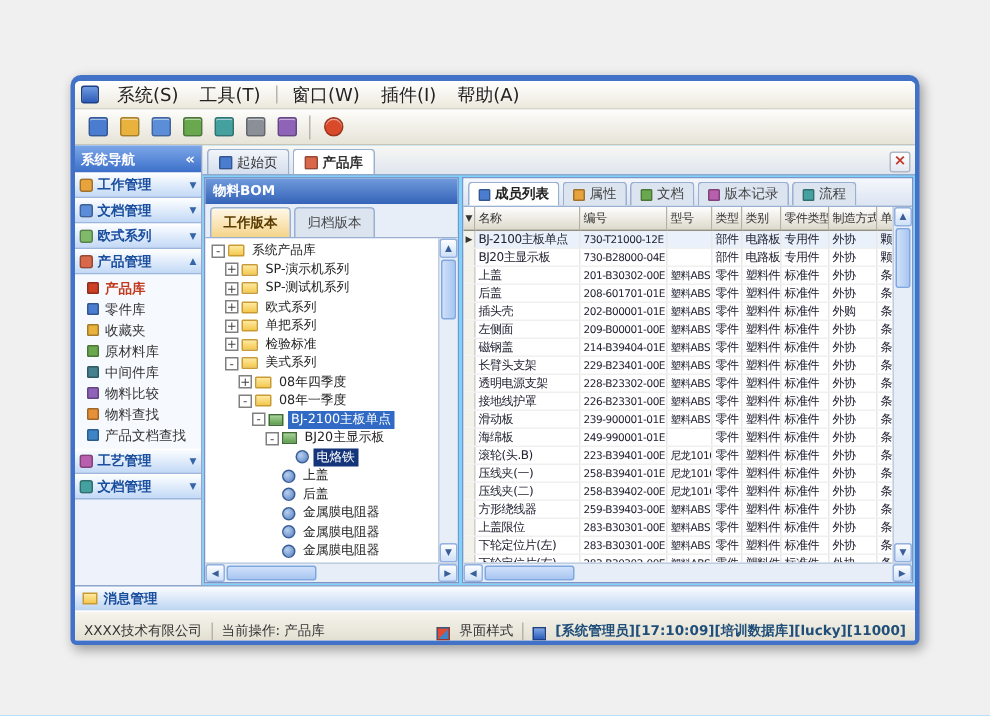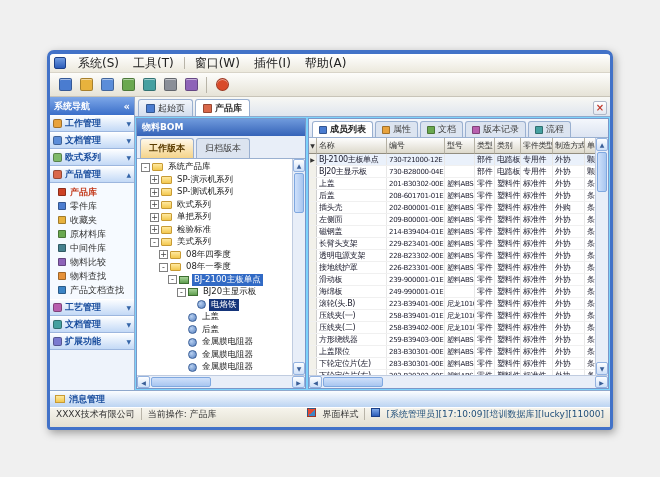--- a/index.html
+++ b/index.html
@@ -75,26 +75,26 @@
   .c0{width:70px;}.c1{width:58px;}.c2{width:30px;}.c3{width:20px;}.c4{width:26px;}.c5{width:32px;}.c6{width:32px;}.c7{width:16px;}
   .grow{display:flex;height:12px;border-bottom:1px solid #f0f0f0;}
   .grow .gcell{border-right:1px solid #e8e8e8;color:#223;}
   .grow .c1,.grow .c2{font-size:7px;}
   .grow.current{background:#eaf1fb;}
   .grow .gutter{color:#333;font-size:6px;border-right:1px solid #d0d0d0;background:#f2f1ea;}
   .sorticon{font-size:6px;color:#333;}
   
   .msgbar{flex:0 0 17px;background:linear-gradient(#fbfdff,#bcd4f2);border-top:1px solid #8fa8cc;display:flex;align-items:center;padding:0 5px;font-size:9px;font-weight:bold;color:#1a4e9e;gap:4px;}
   .msg-icon{width:10px;height:8px;background:linear-gradient(#ffe9a0,#f3c84e);border:1px solid #c89b34;}
-  .statusbar{flex:0 0 20px;background:linear-gradient(#f6f4ec,#e3e0d2);border-top:1px solid #fff;display:flex;align-items:flex-start;font-size:9px;color:#333;padding:0 6px;gap:6px;white-space:nowrap;}
+  .statusbar{flex:0 0 20px;background:linear-gradient(#f6f4ec,#e3e0d2);border-top:1px solid #fff;display:flex;align-items:flex-end;font-size:9px;color:#333;padding:0 6px;gap:6px;white-space:nowrap;}
   .status-sep{width:1px;height:12px;background:#b8b4a8;}
   .spacer{flex:1;}
   .theme-icon{width:9px;height:9px;background:linear-gradient(135deg,#e34a33 50%,#3d85c6 50%);border:1px solid rgba(0,0,0,.3);}
   .session-icon{width:9px;height:9px;background:linear-gradient(#7da7e8,#2c5cb8);border:1px solid #1c3f86;}
-  .session-text{color:#1f4e79;}
+  .session-text{color:#1f4e79;font-weight:bold;}
 </style>
 </head>
 <body>
 
 <div class="window">
 
   <div class="menubar">
     <span class="app-icon"></span>
     <span id="menu-items" style="display:flex;align-items:center;">
         <span class="menu-item">系统(S)</span>
@@ -199,25 +199,20 @@
             </div>
           </div>
           <div class="nav-sec">
             <span class="nav-sec-icon" style="background:#b85fae"></span>
             <span class="nav-sec-label">工艺管理</span>
             <span class="nav-sec-chev">▼</span>
           </div>
           <div class="nav-sec">
             <span class="nav-sec-icon" style="background:#45a0a0"></span>
             <span class="nav-sec-label">文档管理</span>
-            <span class="nav-sec-chev">▼</span>
-          </div>
-          <div class="nav-sec">
-            <span class="nav-sec-icon" style="background:#7a7ad0"></span>
-            <span class="nav-sec-label">扩展功能</span>
             <span class="nav-sec-chev">▼</span>
           </div>
         </div>
       <div class="nav-fill"></div>
     </div>
 
     <div class="main">
 
       <div class="tabstrip">
         <span id="pagetabs" style="display:flex;align-items:flex-end;gap:2px;">

